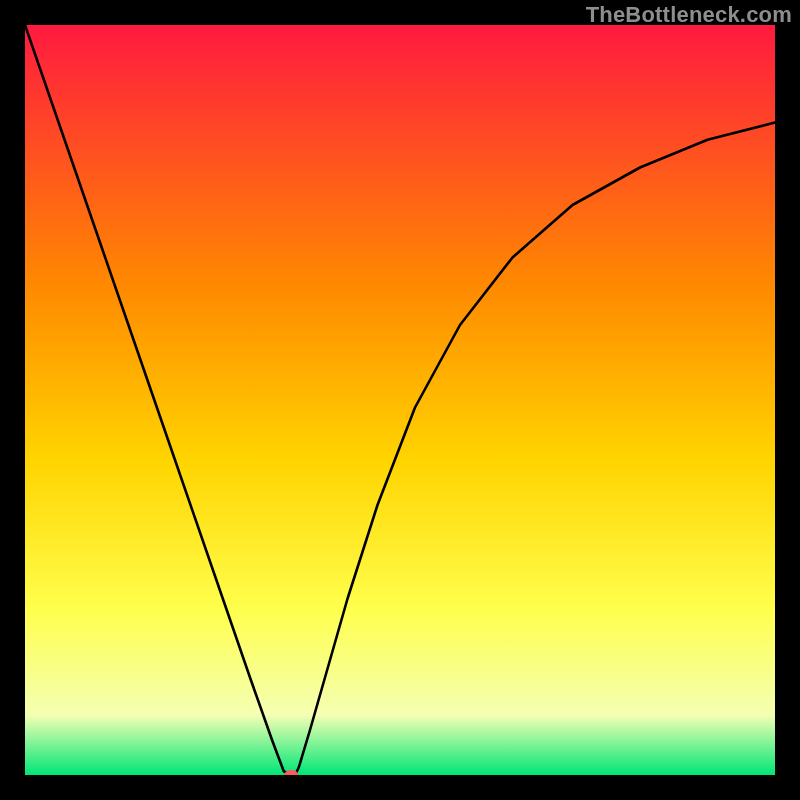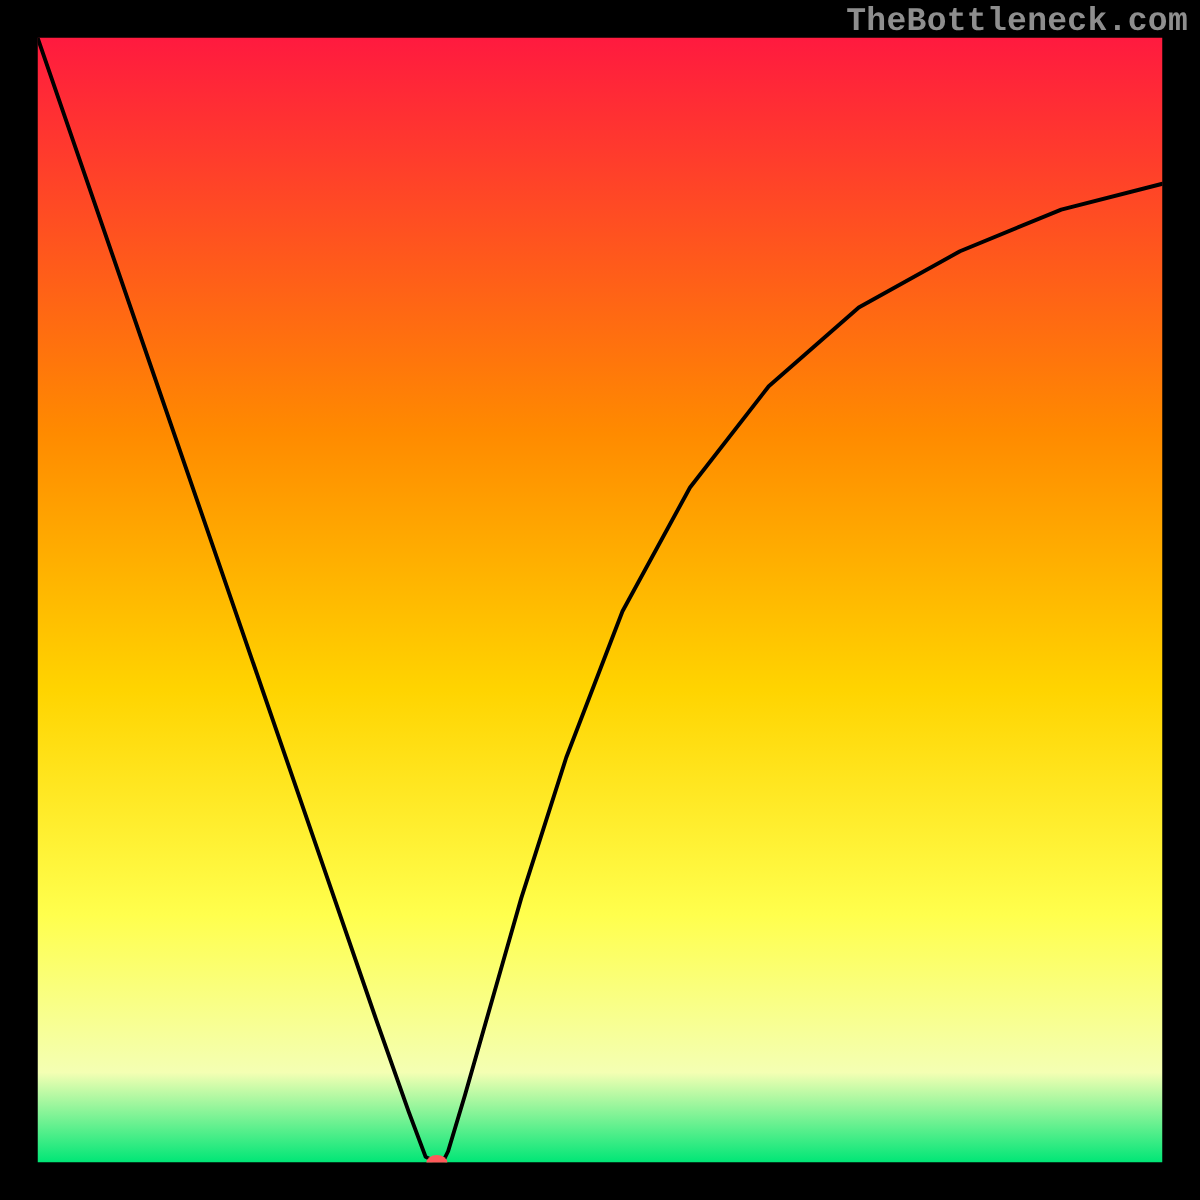--- a/index.html
+++ b/index.html
@@ -20,21 +20,21 @@
     position: absolute;
     left: 25px;
     top: 25px;
     width: 750px;
     height: 750px;
   }
   .watermark {
     position: absolute;
     top: 2px;
     right: 8px;
-    font-family: Liberation Mono, monospace;
+    font-family: Liberation Sans, sans-serif;
     font-size: 22px;
     font-weight: 600;
     color: #8e8e8e;
     letter-spacing: 0.2px;
   }
   svg { display: block; }
 </style>
 </head>
 <body>
 

